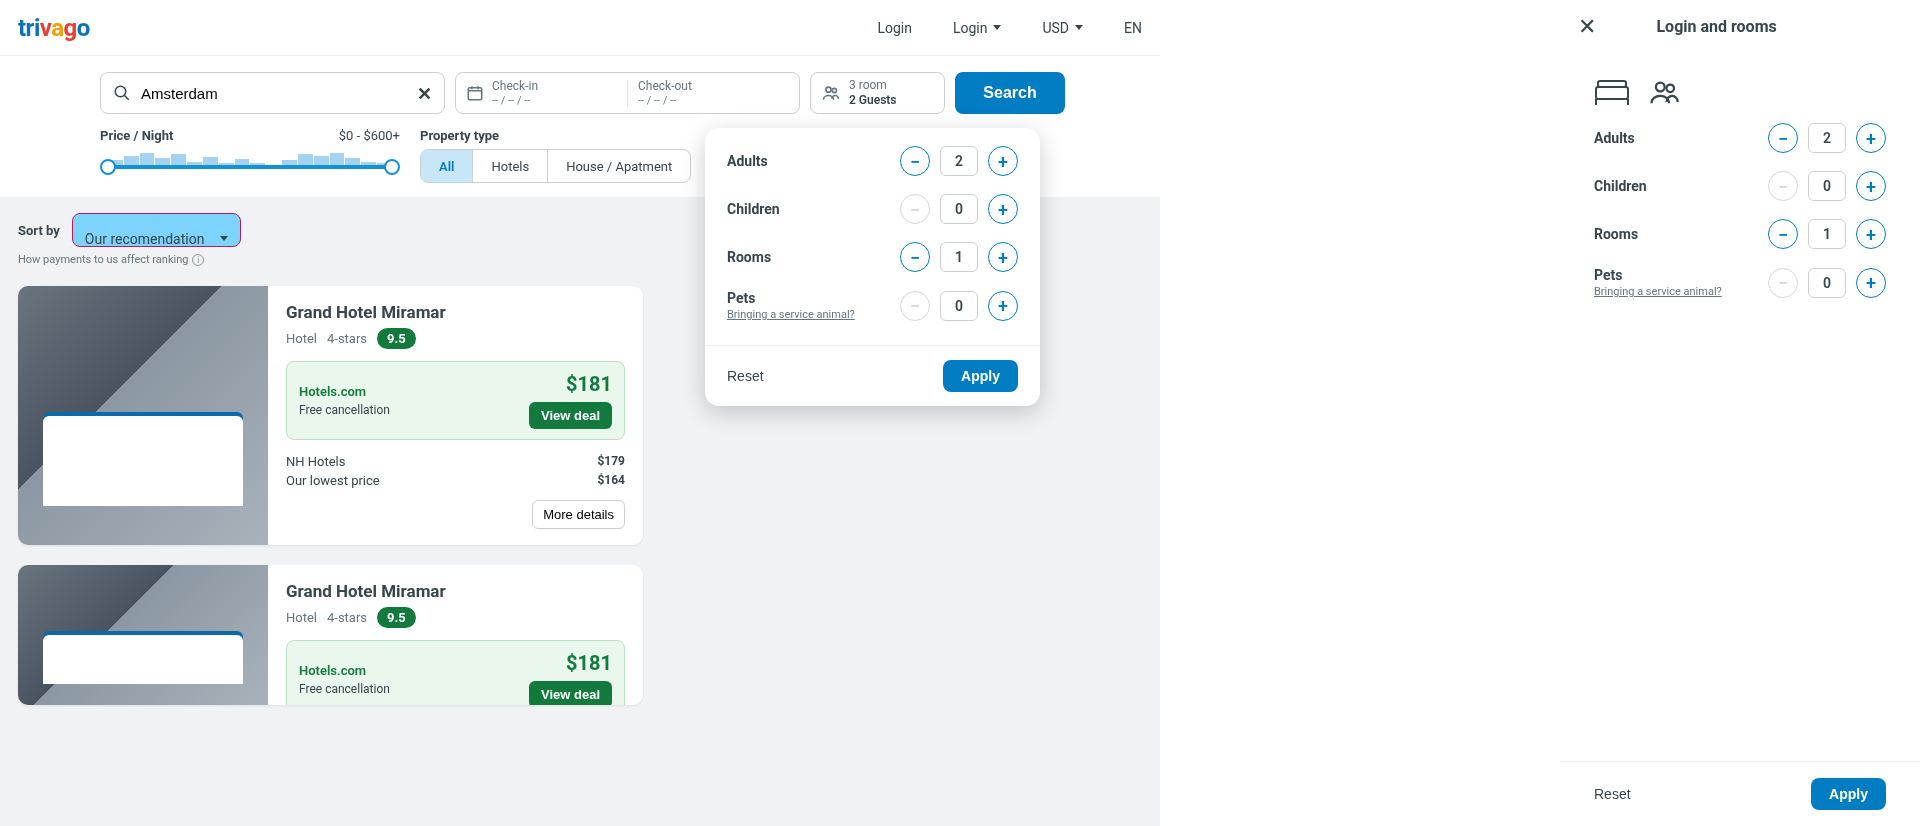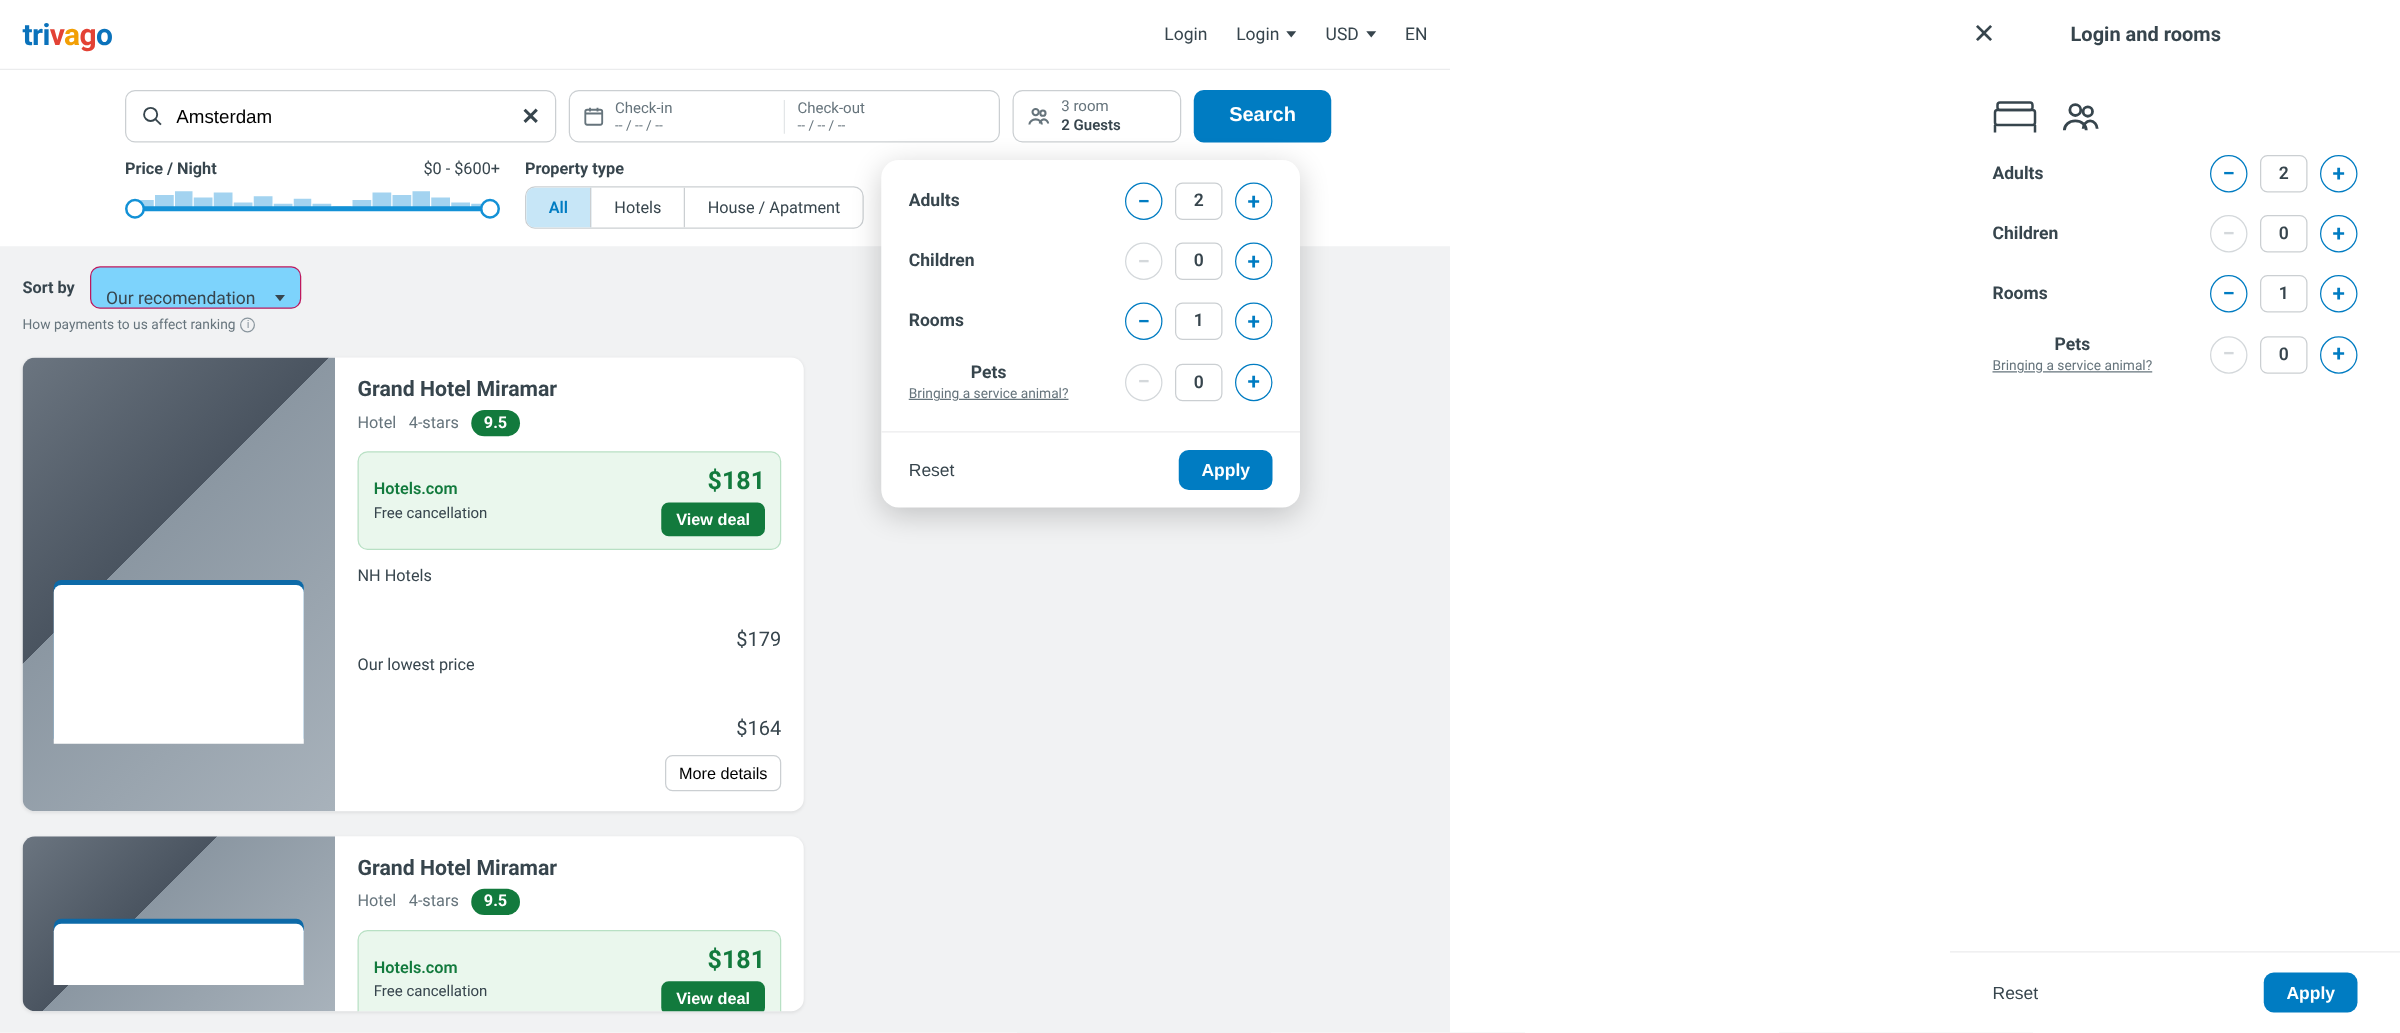--- a/index.html
+++ b/index.html
@@ -9,21 +9,21 @@
 .page-left { position: absolute; left: 0; top: 0; width: 1160px; height: 826px; }
 
 
 .top-header { height: 56px; display: flex; align-items: center; justify-content: space-between; padding: 0 18px; border-bottom: 1px solid #ebeced; }
 .logo { font-size: 24px; font-weight: 700; letter-spacing: -0.5px; }
 .logo .l1 { color: #0a72bb; }
 .logo .l2 { color: #e34235; }
 .logo .l3 { color: #f29f05; }
 .logo .l4 { color: #e34235; }
 .logo .l5 { color: #0a72bb; }
-.top-right { display: flex; align-items: center; gap: 23px; font-size: 14px; color: #37454d; }
+.top-right { display: flex; align-items: center; gap: 41px; font-size: 14px; color: #37454d; }
 .top-right .menu-item { display: flex; align-items: center; gap: 6px; cursor: pointer; }
 .chev { width: 0; height: 0; border-left: 4px solid transparent; border-right: 4px solid transparent; border-top: 5px solid #37454d; }
 
 
 .search-row-wrap { padding: 16px 100px 0 100px; }
 .search-row { display: flex; gap: 10px; }
 .field { border: 1px solid #cbcfd2; border-radius: 8px; background: #fff; display: flex; align-items: center; position: relative; }
 .field.dest { flex: 0 0 345px; height: 42px; padding: 0 12px; }
 .field.dest .search-ic { margin-right: 10px; }
 .field.dest input { border: none; outline: none; font-size: 15px; flex: 1; background: transparent; }
@@ -75,27 +75,27 @@
 .hotel-name { font-size: 17px; font-weight: 700; margin-bottom: 6px; }
 .hotel-meta { display: flex; align-items: center; gap: 10px; font-size: 13px; color: #66747c; margin-bottom: 12px; }
 .rating-pill { background: #127a3d; color: #fff; border-radius: 14px; padding: 3px 10px; font-size: 13px; font-weight: 700; }
 .deal-box { background: #eaf7ed; border: 1px solid #b8e0c4; border-radius: 8px; padding: 10px 12px; display: flex; justify-content: space-between; align-items: center; margin-bottom: 14px; }
 .deal-left .prov { color: #127a3d; font-weight: 600; font-size: 13px; margin-bottom: 4px; }
 .deal-left .canc { font-size: 12px; color: #37454d; }
 .deal-right { text-align: right; }
 .deal-right .price { color: #127a3d; font-size: 20px; font-weight: 700; margin-bottom: 6px; }
 .view-deal { background: #127a3d; color: #fff; border: none; border-radius: 6px; padding: 6px 12px; font-size: 13px; font-weight: 600; cursor: pointer; }
 .alt-row { display: flex; justify-content: space-between; font-size: 13px; margin-bottom: 4px; }
-.alt-row .p { font-weight: 400; font-size: 16px; margin-top: 48px; }
+.alt-row .p { font-weight: 700; font-size: 12px; }
 .more-details { border: 1px solid #cbcfd2; border-radius: 6px; padding: 6px 10px; font-size: 13px; background: #fff; cursor: pointer; align-self: flex-end; margin-top: 8px; }
 
 
 .popover { position: absolute; left: 705px; top: 128px; width: 335px; background: #fff; border-radius: 14px; box-shadow: 0 6px 24px rgba(0,0,0,.2); overflow: hidden; z-index: 50; }
 .pop-body { padding: 18px 22px 6px 22px; }
-.gr-row { display: flex; align-items: center; justify-content: space-between; margin-bottom: 18px; text-align: center; }
+.gr-row { display: flex; align-items: center; justify-content: space-between; margin-bottom: 18px; }
 .gr-label { font-size: 14px; font-weight: 700; }
 .gr-sublabel { font-size: 11px; color: #66747c; text-decoration: underline; margin-top: 2px; font-weight: 400; }
 .stepper { display: flex; align-items: center; gap: 10px; }
 .circ { width: 30px; height: 30px; border: 1.5px solid #007cc2; border-radius: 50%; color: #007cc2; display: flex; align-items: center; justify-content: center; font-size: 18px; font-weight: 600; cursor: pointer; }
 .circ.disabled { border-color: #d4d8db; color: #d4d8db; cursor: default; }
 .num-box { width: 38px; height: 30px; border: 1px solid #cbcfd2; border-radius: 6px; display: flex; align-items: center; justify-content: center; font-size: 14px; font-weight: 600; }
 .pop-footer { border-top: 1px solid #ebeced; padding: 14px 22px; display: flex; align-items: center; justify-content: space-between; }
 .reset-btn { background: none; border: none; font-size: 14px; color: #37454d; cursor: pointer; }
 .apply-btn { background: #007cc2; color: #fff; border: none; border-radius: 8px; padding: 8px 18px; font-size: 14px; font-weight: 600; cursor: pointer; }
 

